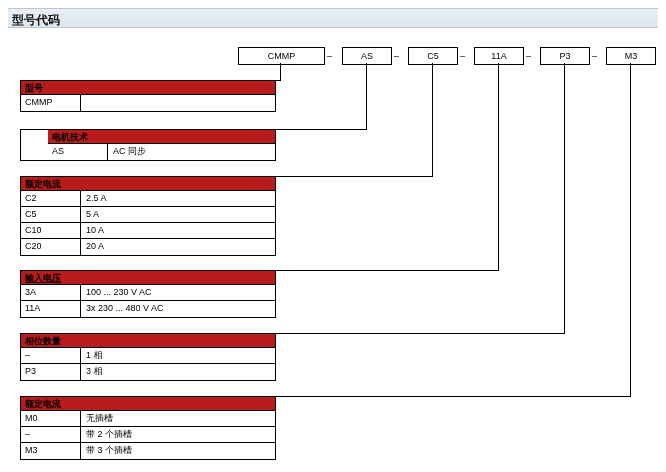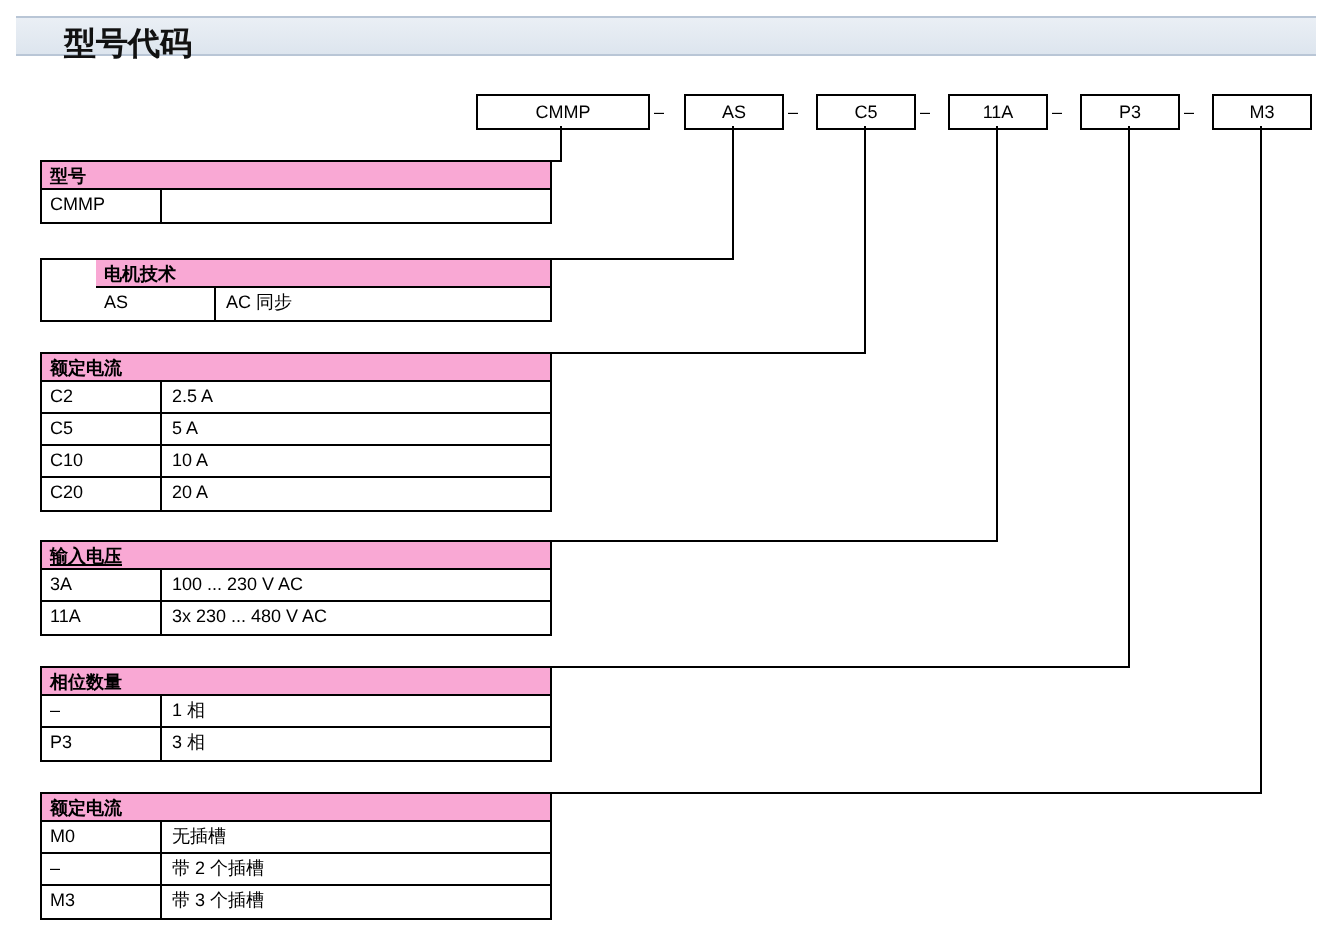--- a/index.html
+++ b/index.html
@@ -22,23 +22,23 @@
     left: 8px;
     top: 8px;
     width: 650px;
     height: 18px;
     background: linear-gradient(to bottom, #eaeff5 0%, #dde5ee 100%);
     border-top: 1px solid #b9c6d6;
     border-bottom: 1px solid #b9c6d6;
   }
   #title-bar .txt {
     position: absolute;
-    left: 24px;
+    left: 4px;
     top: 3px;
-    font-size: 16px;
+    font-size: 12px;
     font-weight: bold;
     color: #111;
   }
   
   .code-box {
     position: absolute;
     height: 16px;
     border: 1px solid #000;
     background: #fff;
     text-align: center;
@@ -53,21 +53,21 @@
   }
   
   .tbl {
     position: absolute;
     border: 1px solid #000;
     background: #fff;
     box-sizing: border-box;
   }
   .tbl .hdr {
     height: 14px;
-    background: #f9a8d4;
+    background: #b91c1c;
     border-bottom: 1px solid #000;
     font-weight: bold;
     font-size: 9px;
     line-height: 14px;
     padding-left: 4px;
     box-sizing: border-box;
   }
   .tbl .row {
     height: 16px;
     border-bottom: 1px solid #000;

